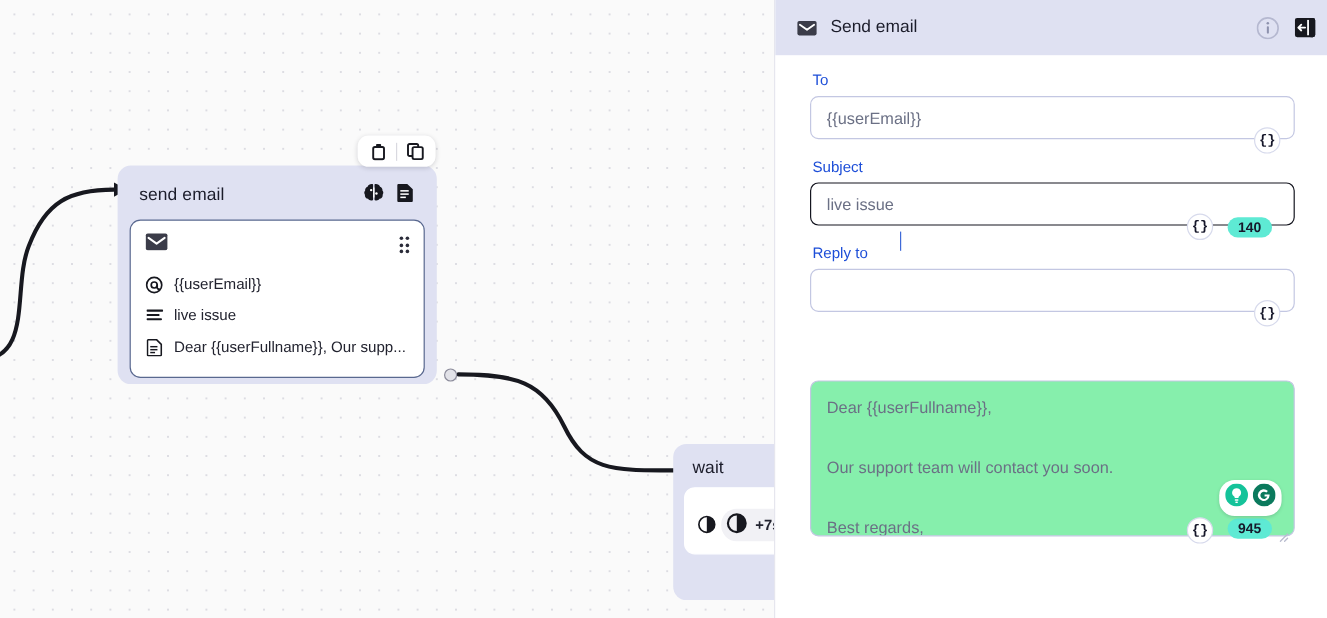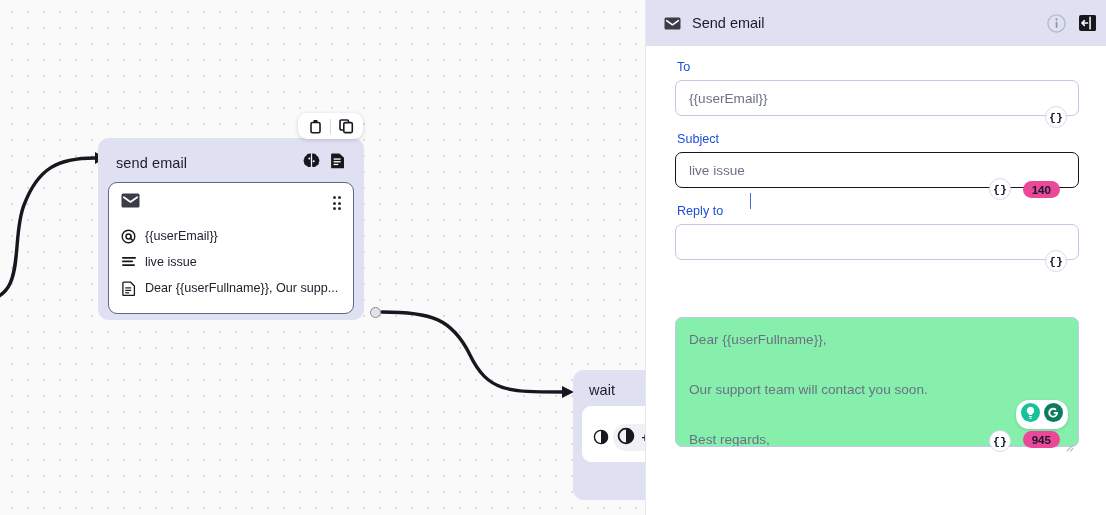--- a/index.html
+++ b/index.html
@@ -130,21 +130,21 @@
     white-space: nowrap;
     overflow: hidden;
   }
   .card-row .rico {
     flex: 0 0 15px;
     display: flex; align-items: center; justify-content: center;
   }
 
   
   #node-wait {
-    left: 573px;
+    left: 561px;
     top: 370px;
     width: 130px;
     height: 130px;
     padding: 9px;
   }
   #node-wait .node-head { padding: 3px 7px 8px 7px; }
   #node-wait .node-card {
     border: 1.4px solid #ffffff;
     padding: 9px 10px 10px 10px;
   }
@@ -250,21 +250,21 @@
     justify-content: center;
     font-family: "Liberation Mono", monospace;
     font-size: 11.5px;
     font-weight: 700;
     color: #16172a;
     cursor: pointer;
     z-index: 3;
   }
   .counter {
     position: absolute;
-    background: #ec4899;
+    background: #5eead4;
     border-radius: 11px;
     padding: 2px 9px;
     font-size: 11.6px;
     font-weight: 700;
     color: #16172a;
     z-index: 3;
   }
 
   
   #body-wrap { position: relative; }

